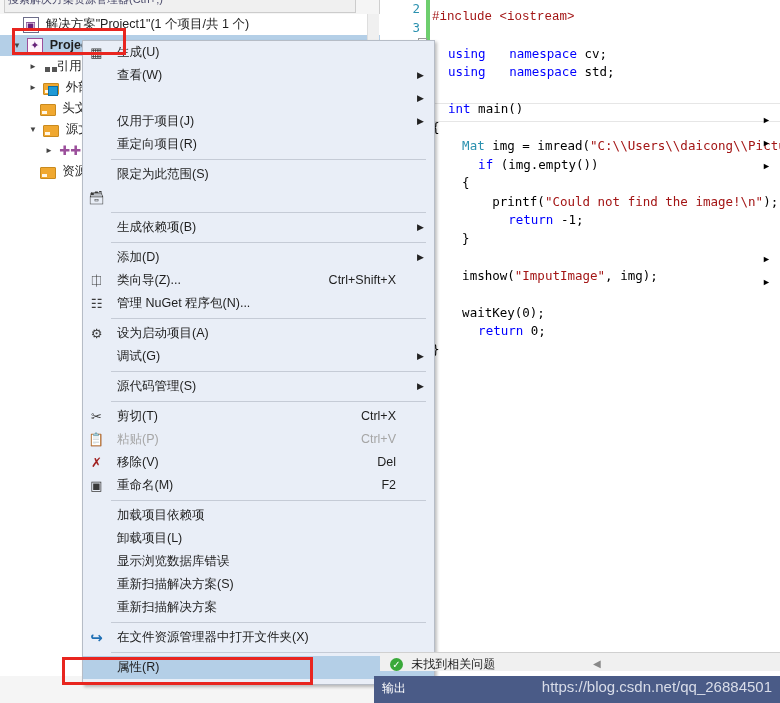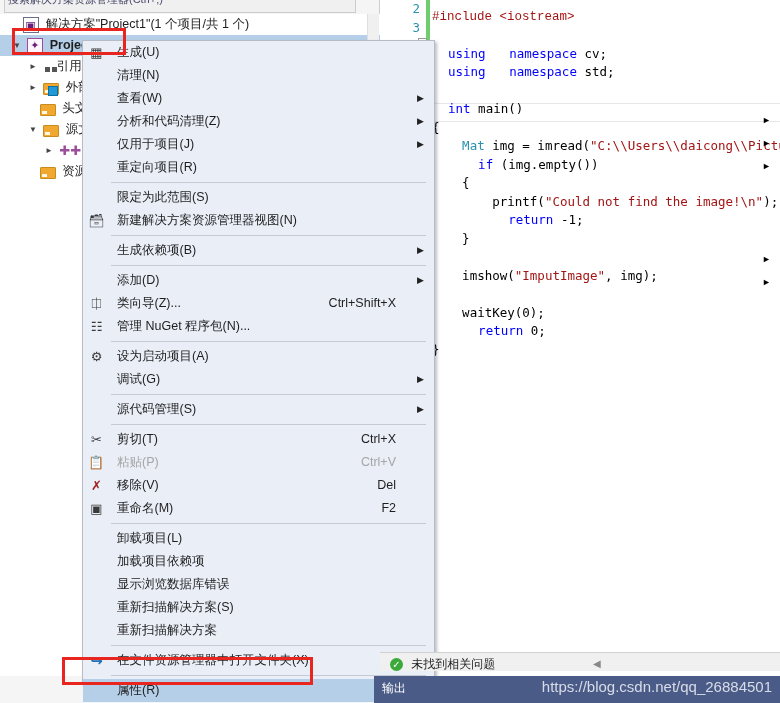--- a/index.html
+++ b/index.html
@@ -237,47 +237,46 @@
   <div class="collapse-arrow" style="top:139px;">►</div>
   <div class="collapse-arrow" style="top:162px;">►</div>
   <div class="collapse-arrow" style="top:255px;">►</div>
   <div class="collapse-arrow" style="top:278px;">►</div>
 </div>
 
 <div id="context-menu">
   <div class="menu-icon-rail"></div>
   <div id="menu-items">
       <div class="mi"><span class="micon">▦</span><span class="label">生成(U)</span></div>
-      <div class="mi"><span class="label">清理(N)</span></div>
       <div class="mi"><span class="label">查看(W)</span><span class="arrow">▶</span></div>
-      <div class="mi"><span class="label">分析和代码清理(Z)</span><span class="arrow">▶</span></div>
+      <div class="mi"><span class="arrow">▶</span></div>
       <div class="mi"><span class="label">仅用于项目(J)</span><span class="arrow">▶</span></div>
       <div class="mi"><span class="label">重定向项目(R)</span></div>
       <div class="sep"></div>
       <div class="mi"><span class="label">限定为此范围(S)</span></div>
-      <div class="mi"><span class="micon">🗃</span><span class="label">新建解决方案资源管理器视图(N)</span></div>
+      <div class="mi"><span class="micon">🗃</span></div>
       <div class="sep"></div>
       <div class="mi"><span class="label">生成依赖项(B)</span><span class="arrow">▶</span></div>
       <div class="sep"></div>
       <div class="mi"><span class="label">添加(D)</span><span class="arrow">▶</span></div>
       <div class="mi"><span class="micon">⎅</span><span class="label">类向导(Z)...</span><span class="sc">Ctrl+Shift+X</span></div>
       <div class="mi"><span class="micon">☷</span><span class="label">管理 NuGet 程序包(N)...</span></div>
       <div class="sep"></div>
       <div class="mi"><span class="micon">⚙</span><span class="label">设为启动项目(A)</span></div>
       <div class="mi"><span class="label">调试(G)</span><span class="arrow">▶</span></div>
       <div class="sep"></div>
       <div class="mi"><span class="label">源代码管理(S)</span><span class="arrow">▶</span></div>
       <div class="sep"></div>
       <div class="mi"><span class="micon">✂</span><span class="label">剪切(T)</span><span class="sc">Ctrl+X</span></div>
       <div class="mi disabled"><span class="micon" style="color:#b8b8b8;">📋</span><span class="label">粘贴(P)</span><span class="sc">Ctrl+V</span></div>
       <div class="mi"><span class="micon" style="color:#a02020;font-weight:bold;">✗</span><span class="label">移除(V)</span><span class="sc">Del</span></div>
       <div class="mi"><span class="micon">▣</span><span class="label">重命名(M)</span><span class="sc">F2</span></div>
       <div class="sep"></div>
+      <div class="mi"><span class="label">加载项目依赖项</span></div>
       <div class="mi"><span class="label">卸载项目(L)</span></div>
-      <div class="mi"><span class="label">加载项目依赖项</span></div>
       <div class="mi"><span class="label">显示浏览数据库错误</span></div>
       <div class="mi"><span class="label">重新扫描解决方案(S)</span></div>
       <div class="mi"><span class="label">重新扫描解决方案</span></div>
       <div class="sep"></div>
       <div class="mi"><span class="micon" style="color:#1f6fb4;font-weight:bold;font-size:15px;">↪</span><span class="label">在文件资源管理器中打开文件夹(X)</span></div>
       <div class="sep"></div>
       <div class="mi highlighted"><span class="label">属性(R)</span></div>
     </div>
 </div>
 

